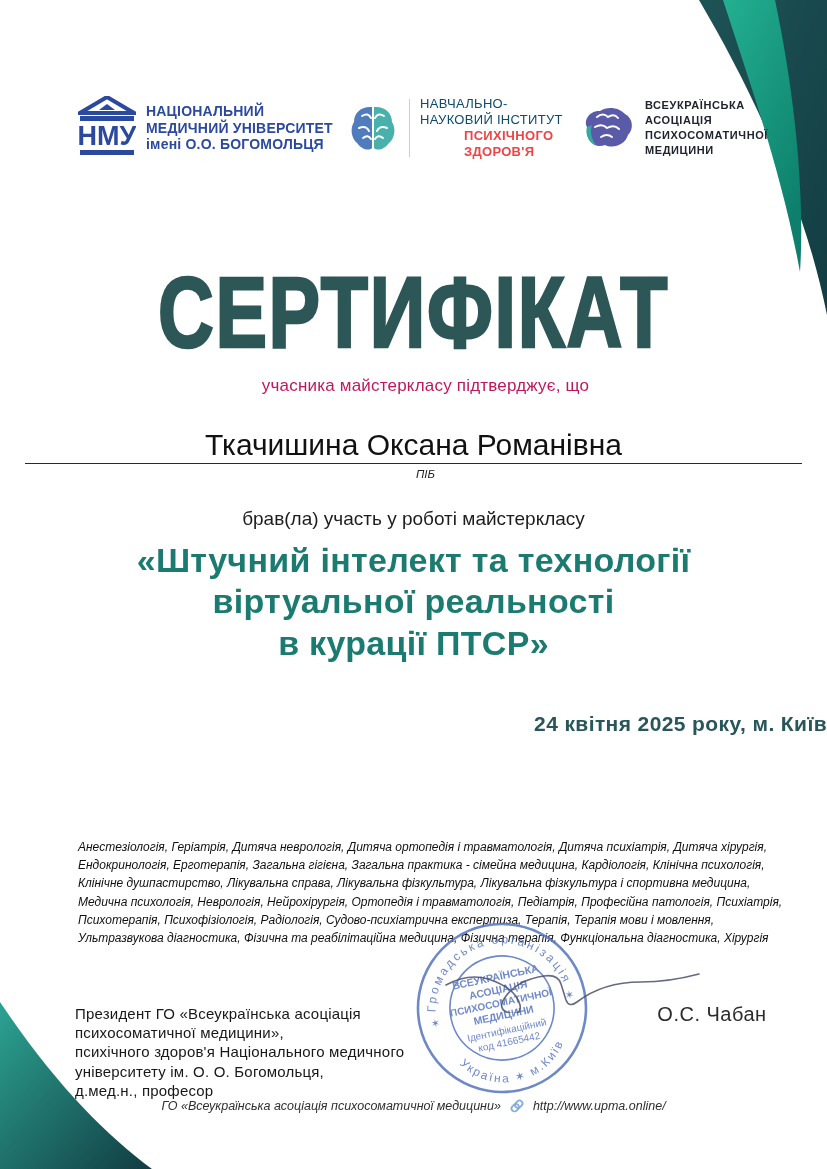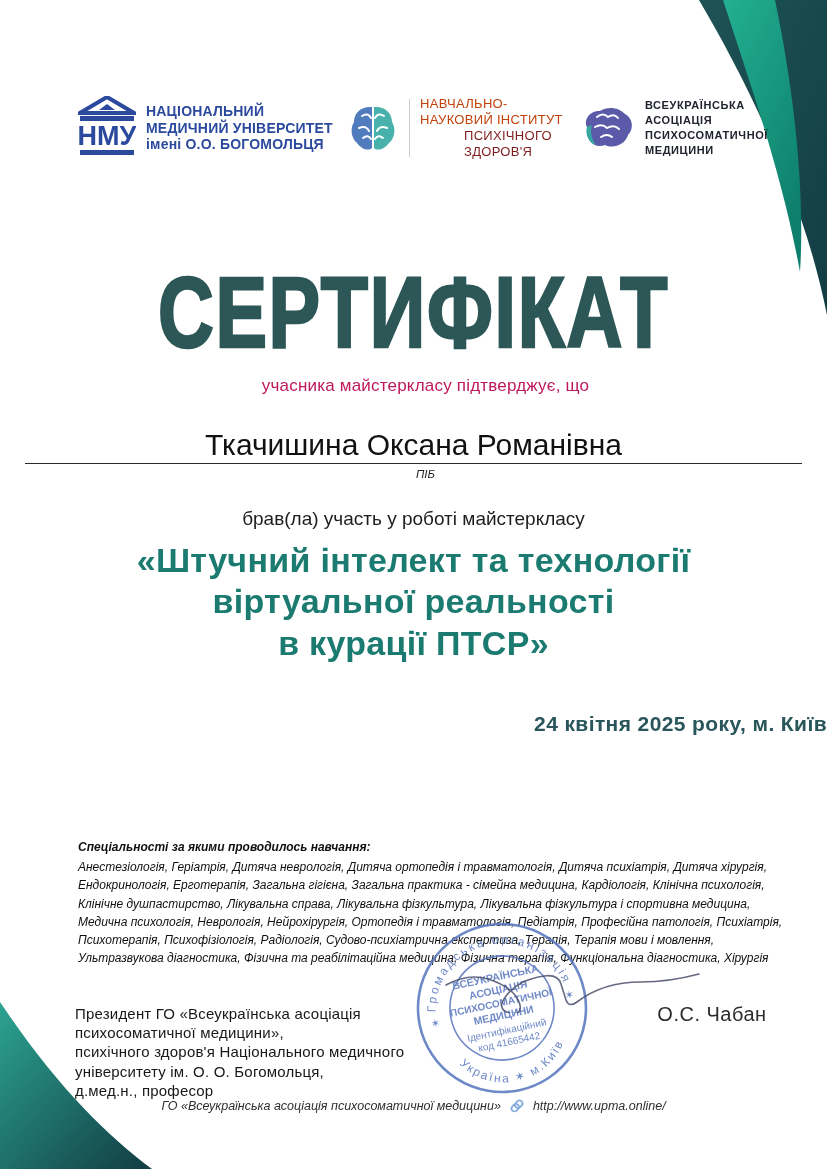--- a/index.html
+++ b/index.html
@@ -10,22 +10,22 @@
   }
   .abs{position:absolute;}
   
   .swoosh-tr{top:0;right:0;width:190px;height:320px;}
   .swoosh-bl{left:0;bottom:0;width:160px;height:175px;}
   
   .logos{top:86px;left:78px;width:690px;height:84px;display:flex;align-items:center;justify-content:space-between;}
   .logo{display:flex;align-items:center;gap:10px;}
   .logo1-text{color:#2b4a9e;font-weight:bold;font-size:14px;line-height:1.18;letter-spacing:.2px;}
   .logo2-text{font-size:13px;line-height:1.22;}
-  .logo2-text .gray{color:#c2410c;font-weight:normal;letter-spacing:.3px;}
-  .logo2-text .teal{color:#7f1d1d;font-weight:normal;letter-spacing:.3px;padding-left:44px;}
+  .logo2-text .gray{color:#0c4a6e;font-weight:normal;letter-spacing:.3px;}
+  .logo2-text .teal{color:#ef4444;font-weight:bold;letter-spacing:.3px;padding-left:44px;}
   .logo-divider{width:1px;height:58px;background:#c9ced3;}
   .logo3-text{color:#20242e;font-weight:bold;font-size:11px;line-height:1.35;letter-spacing:.6px;}
   
   .cert-title{
     top:266px;left:0;width:100%;text-align:center;
     font-size:92px;font-weight:bold;color:#2d5757;
     letter-spacing:2px;line-height:1.0;
     transform:scaleX(.84) scaleY(1.08);transform-origin:50% 50%;
     -webkit-text-stroke:2.5px #2d5757;
   }
@@ -143,21 +143,20 @@
 
   <div class="abs intro">брав(ла) участь у роботі майстеркласу</div>
   <div class="abs event-title">
     <div>«Штучний інтелект та технології</div>
     <div>віртуальної реальності</div>
     <div>в курації ПТСР»</div>
   </div>
   <div class="abs event-date">24 квітня 2025 року, м. Київ</div>
 
   <div class="abs specialties">
-    <div class="head">Спеціальності за якими проводилось навчання:</div>
     <div>Анестезіологія, Геріатрія, Дитяча неврологія, Дитяча ортопедія і травматологія, Дитяча психіатрія, Дитяча хірургія, Ендокринологія, Ерготерапія, Загальна гігієна, Загальна практика - сімейна медицина, Кардіологія, Клінічна психологія, Клінічне душпастирство, Лікувальна справа, Лікувальна фізкультура, Лікувальна фізкультура і спортивна медицина, Медична психологія, Неврологія, Нейрохірургія, Ортопедія і травматологія, Педіатрія, Професійна патологія, Психіатрія, Психотерапія, Психофізіологія, Радіологія, Судово-психіатрична експертиза, Терапія, Терапія мови і мовлення, Ультразвукова діагностика, Фізична та реабілітаційна медицина, Фізична терапія, Функціональна діагностика, Хірургія</div>
   </div>
 
   <svg class="abs stamp-wrap" viewBox="0 0 180 180">
     <defs>
       <path id="arcTop" d="M 24 104 A 67 67 0 1 1 156 104" fill="none"></path>
       <path id="arcBot" d="M 27 112 A 64 64 0 0 0 153 112" fill="none"></path>
     </defs>
     <g stroke="#5b79c0" fill="none">
       <circle cx="90" cy="90" r="84" stroke-width="2.6"></circle>

